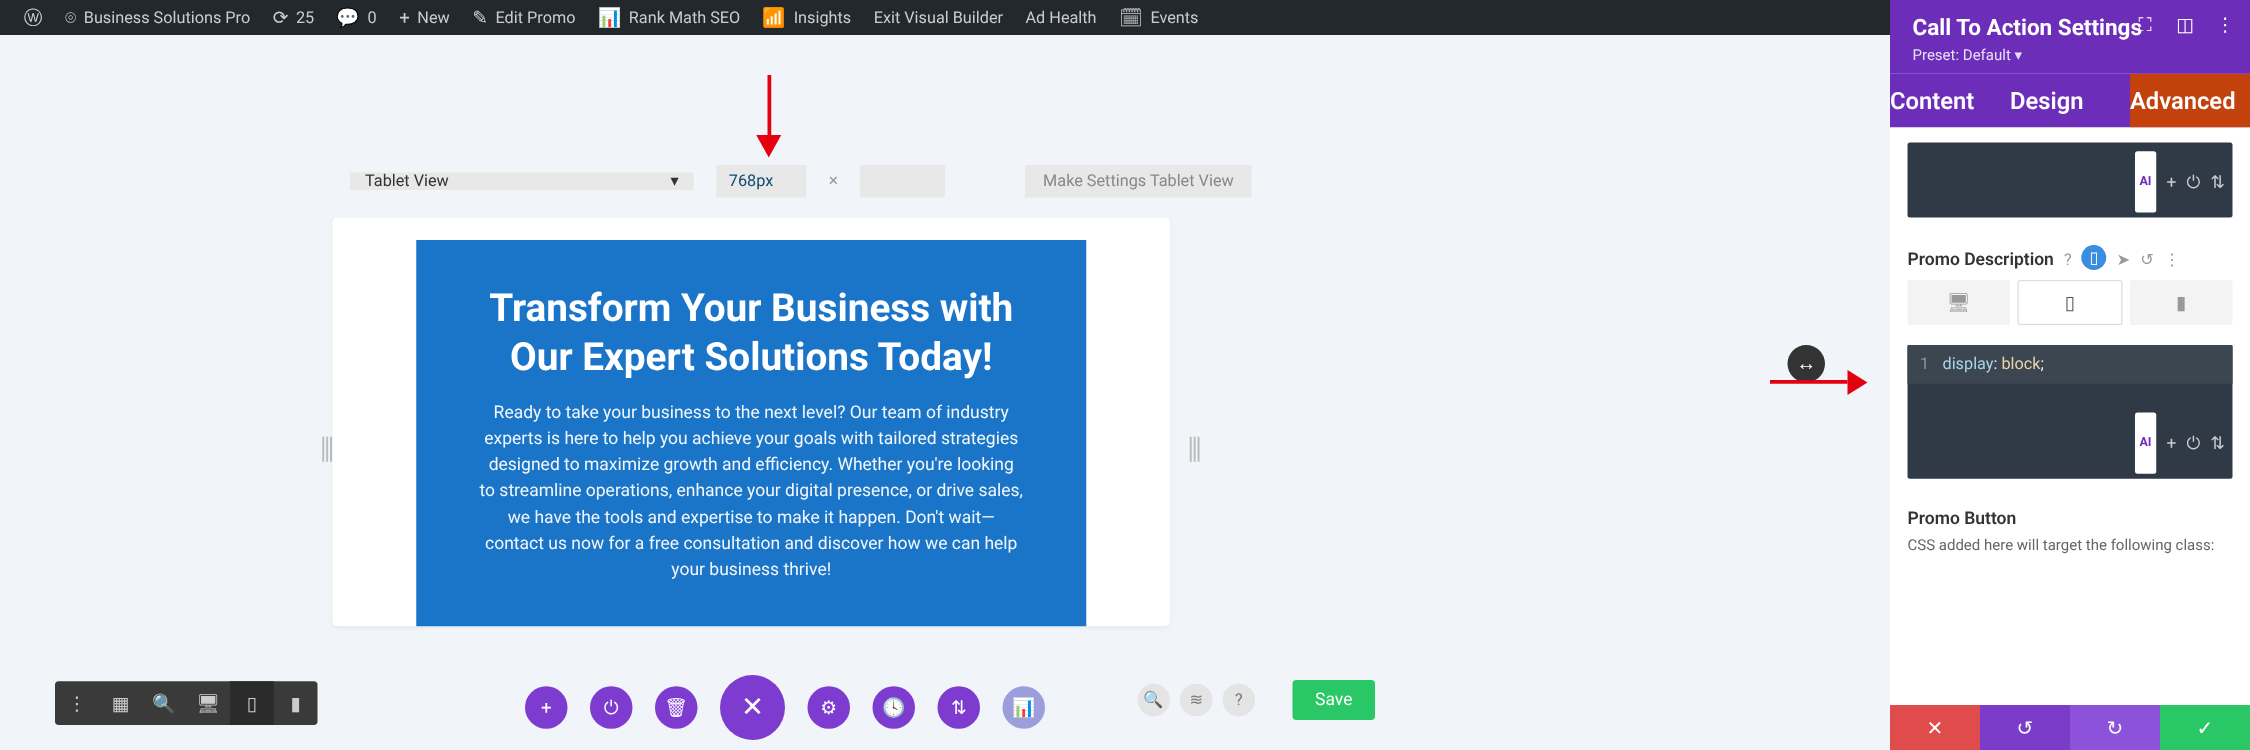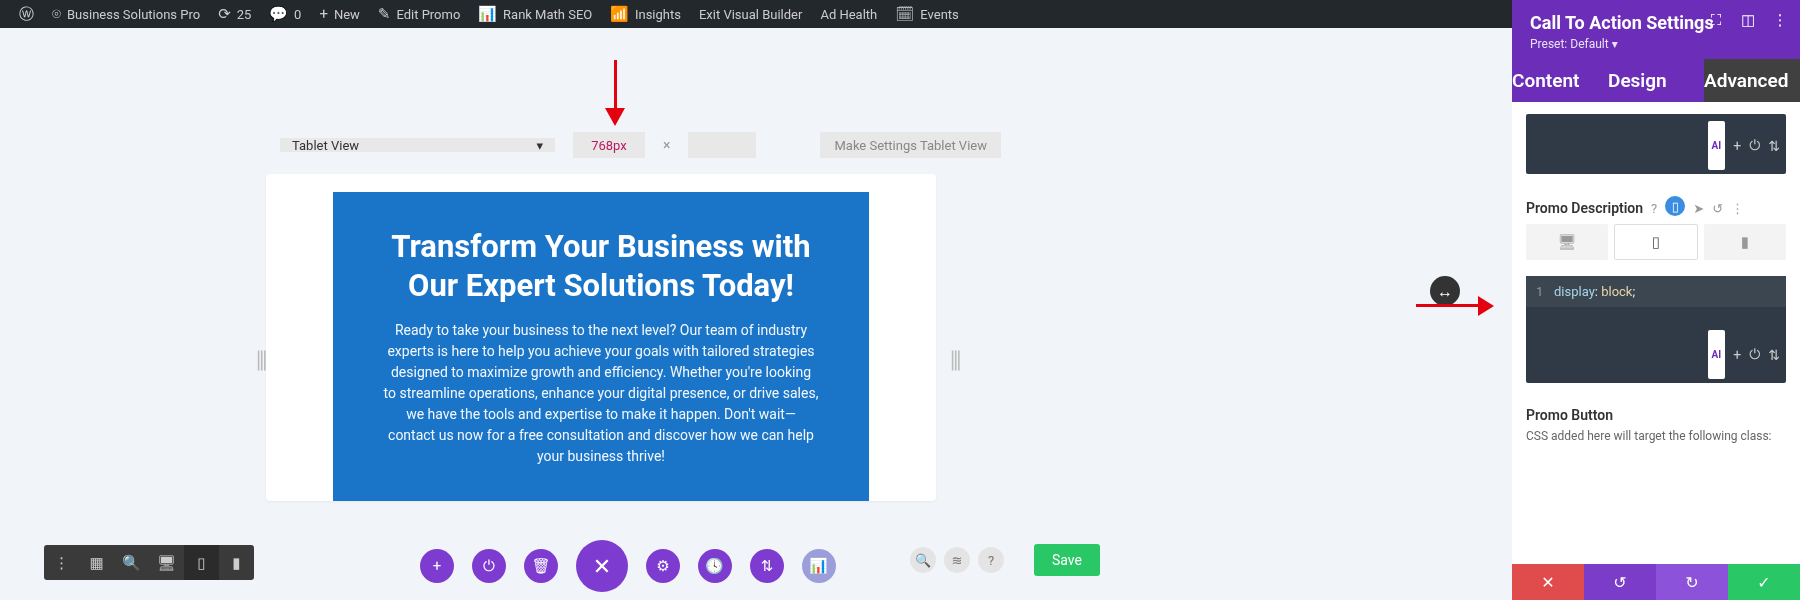--- a/index.html
+++ b/index.html
@@ -16,21 +16,21 @@
 .canvas { position: absolute; top: 28px; left: 0; right: 340px; bottom: 0; }
 
 
 .red-arrow-down { position: absolute; left: 605px; top: 32px; width: 20px; height: 70px; }
 .red-arrow-down::before { content: ""; position: absolute; left: 9px; top: 0; width: 3px; height: 58px; background: #e3000f; }
 .red-arrow-down::after { content: ""; position: absolute; left: 0; top: 48px; width: 0; height: 0; border-left: 10px solid transparent; border-right: 10px solid transparent; border-top: 18px solid #e3000f; }
 
 
 .resp-bar { position: absolute; top: 104px; left: 280px; display: flex; align-items: center; gap: 18px; height: 26px; }
 .resp-select { background: #e8e8e8; border: none; padding: 6px 12px; font-size: 13px; width: 275px; height: 14px; display: flex; align-items: center; justify-content: space-between; color: #333; cursor: pointer; }
-.resp-width { background: #e8e8e8; border: none; padding: 8px 10px; font-size: 13px; width: 72px; height: 26px; text-align: center; color: #be185d; }
+.resp-width { background: #e8e8e8; border: none; padding: 8px 10px; font-size: 13px; width: 72px; height: 26px; color: #0c4a6e; }
 .resp-x { color: #999; font-size: 14px; }
 .resp-height { background: #e8e8e8; border: none; width: 68px; height: 26px; }
 .resp-default { background: #e8e8e8; border: none; padding: 6px 14px; font-size: 13px; color: #888; height: 26px; cursor: pointer; margin-left: 46px;}
 
 
 .page-frame { position: absolute; top: 146px; left: 266px; width: 670px; background: #fff; border-radius: 4px; box-shadow: 0 1px 3px rgba(0,0,0,0.05); padding-top: 18px; }
 .cta-block { background: #1a74c7; color: #fff; margin: 0 67px; padding: 36px 50px 34px; text-align: center; }
 .cta-title { font-size: 31px; font-weight: 700; line-height: 1.25; margin-bottom: 14px; }
 .cta-desc { font-size: 14px; line-height: 1.5; opacity: 0.95; }
 
@@ -59,21 +59,21 @@
 
 
 .panel { position: absolute; top: 0; right: 0; width: 288px; height: 600px; background: #fff; display: flex; flex-direction: column; }
 .panel-header { background: #6c2eb9; color: #fff; padding: 12px 18px 8px; position: relative; }
 .panel-title { font-size: 18px; font-weight: 700; }
 .panel-preset { font-size: 12px; margin-top: 4px; opacity: 0.85; cursor: pointer; }
 .panel-head-icons { position: absolute; right: 10px; top: 10px; display: flex; gap: 12px; }
 .phi { width: 20px; height: 20px; display: flex; align-items: center; justify-content: center; color: #fff; cursor: pointer; font-size: 15px; }
 .panel-tabs { background: #6c2eb9; display: flex; }
 .ptab { flex: 1; text-align: left; padding: 10px 0; color: #fff; font-size: 19px; font-weight: 600; cursor: pointer; }
-.ptab.active { background: #404040; }
+.ptab.active { background: #c2410c; }
 
 .panel-body { flex: 1; padding: 12px 14px; overflow-y: auto; background: #fff; position: relative; }
 
 .dark-box { background: #2f3a46; height: 60px; border-radius: 2px; position: relative; margin-bottom: 2px; }
 .dark-box-icons { position: absolute; right: 6px; bottom: 4px; display: flex; gap: 8px; align-items: center; }
 .dbi { color: #ccc; cursor: pointer; font-size: 14px; }
 .ai-badge { background: #fff; color: #6c2eb9; font-size: 10px; font-weight: 700; padding: 19px 4px; border-radius: 2px; }
 
 .section-row { display: flex; align-items: flex-end; gap: 8px; margin: 22px 0 8px; }
 .section-label { font-size: 14px; font-weight: 600; color: #333; }

